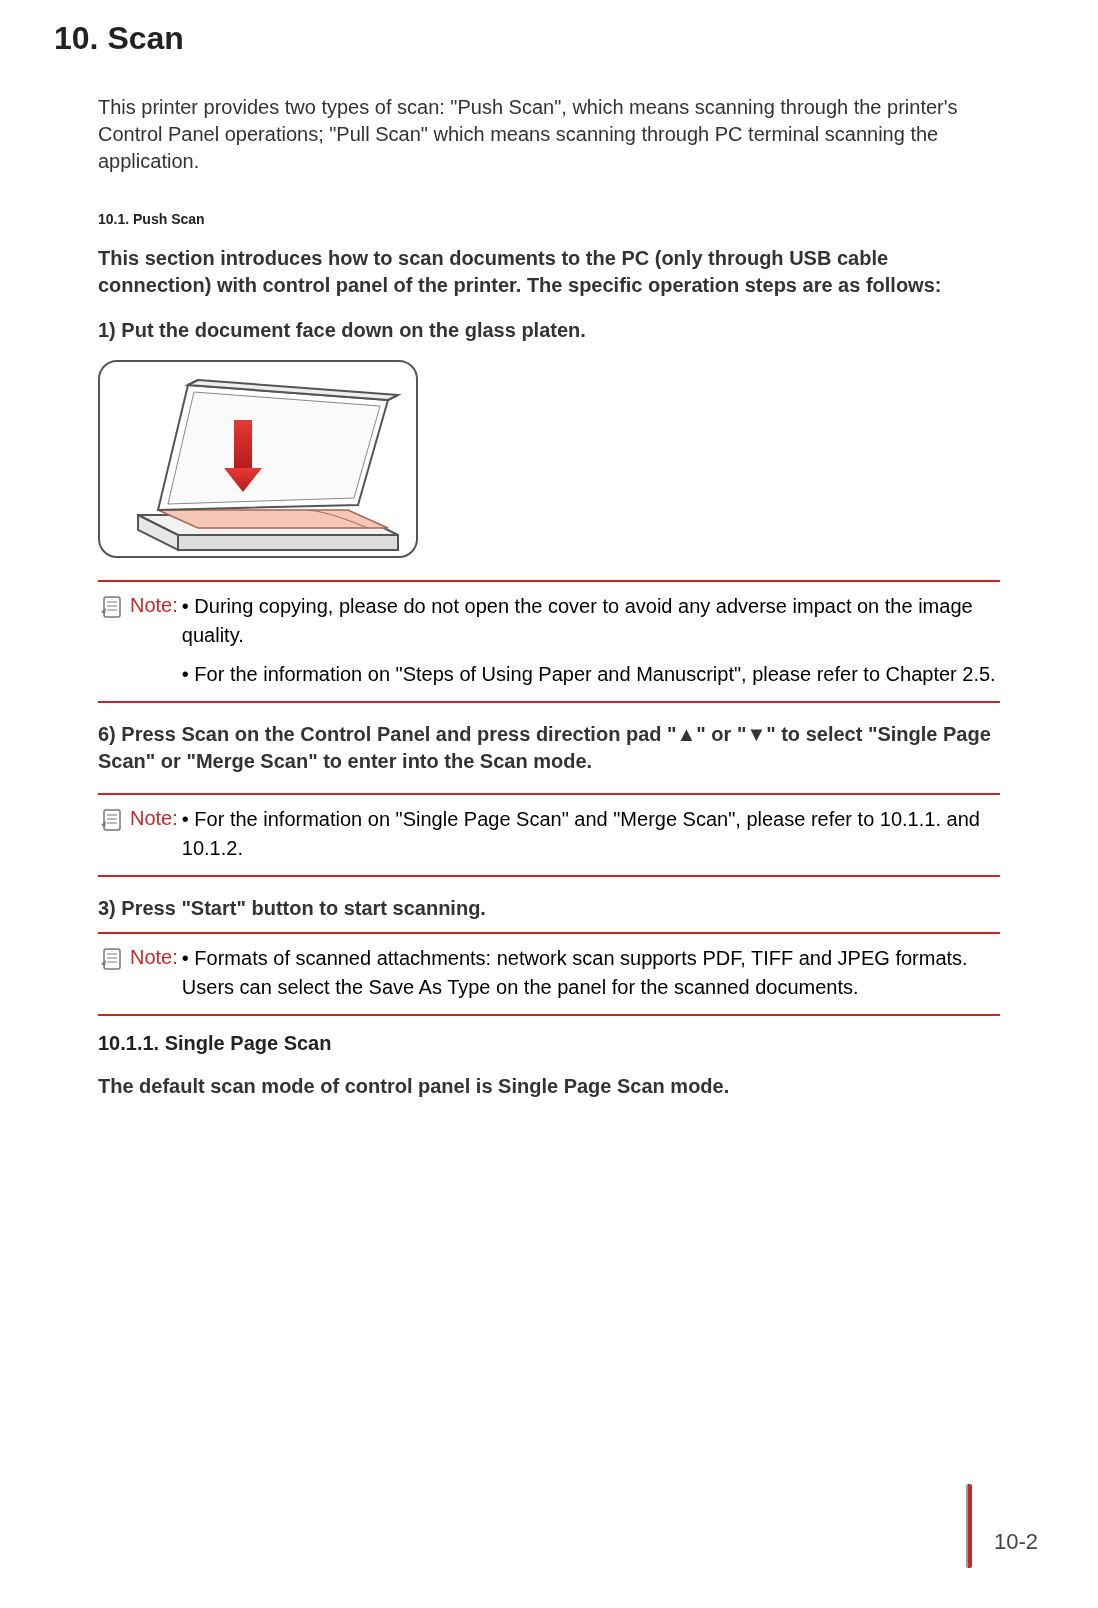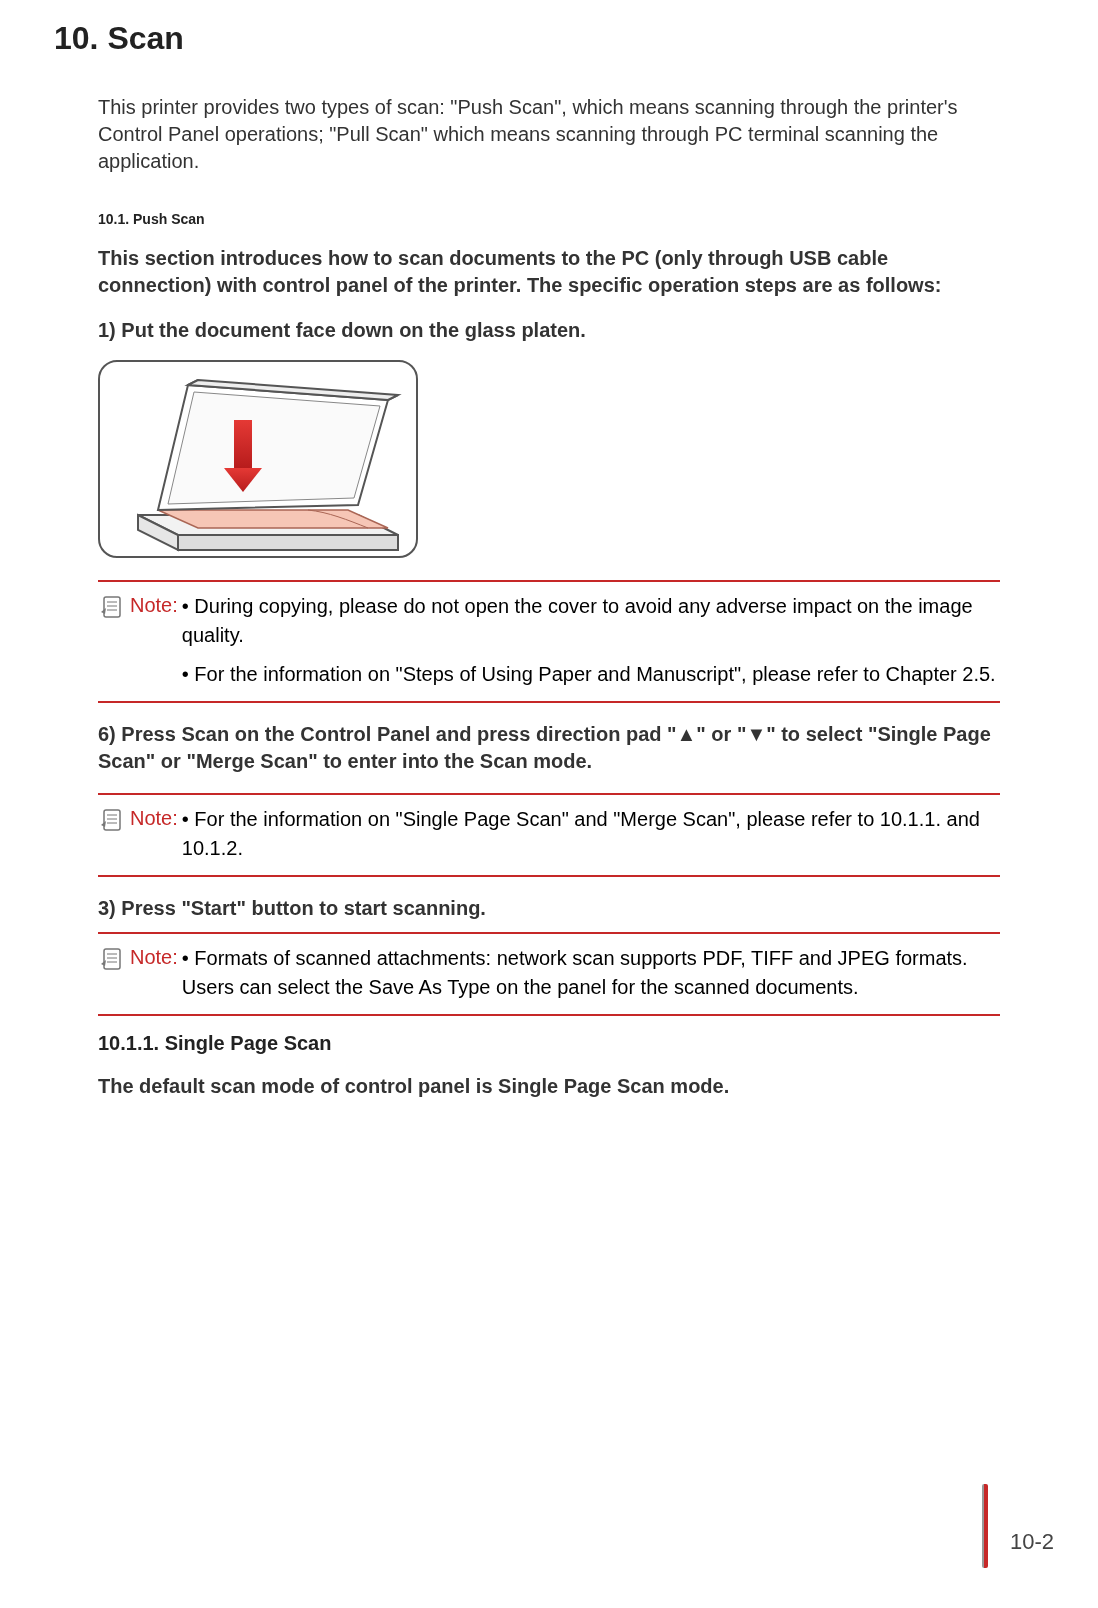--- a/index.html
+++ b/index.html
@@ -10,21 +10,21 @@
     .section-title { font-size: 14px; font-weight: bold; color: #222; margin-top: 36px; }
     .body-para { font-size: 20px; color: #333; line-height: 1.35; margin-top: 18px; font-weight: bold; }
     .body-para.tight { }
     .illustration { margin-top: 16px; }
     .note-block { border-top: 2px solid #c62828; border-bottom: 2px solid #c62828; margin-top: 18px; padding: 10px 0 12px 0; display: flex; align-items: flex-start; }
     .note-icon { width: 28px; height: 28px; flex-shrink: 0; margin-right: 4px; margin-top: 2px; }
     .note-label { color: #c62828; font-size: 20px; flex-shrink: 0; margin-right: 4px; margin-top: 2px; }
     .note-body { font-size: 20px; color: #000000; line-height: 1.45; flex: 1; }
     .note-body .indent { display:block; margin-top: 10px; }
     .subsection-title { font-size: 20px; font-weight: bold; color: #222; margin-top: 16px; }
-    .page-footer { position: absolute; right: 44px; bottom: 40px; display:flex; align-items:center; }
+    .page-footer { position: absolute; right: 60px; bottom: 40px; display:flex; align-items:center; }
     .footer-bar { width: 6px; height: 84px; background: linear-gradient(to right, #999 0%, #999 30%, #c62828 30%, #c62828 100%); border-radius: 2px; margin-right: 22px; margin-top: -32px; }
     .page-number { font-size: 22px; color: #444; }
   </style>
 </head>
 <body>
 
 <div class="page">
 
   <h1 class="chapter-title">10. Scan</h1>
 

